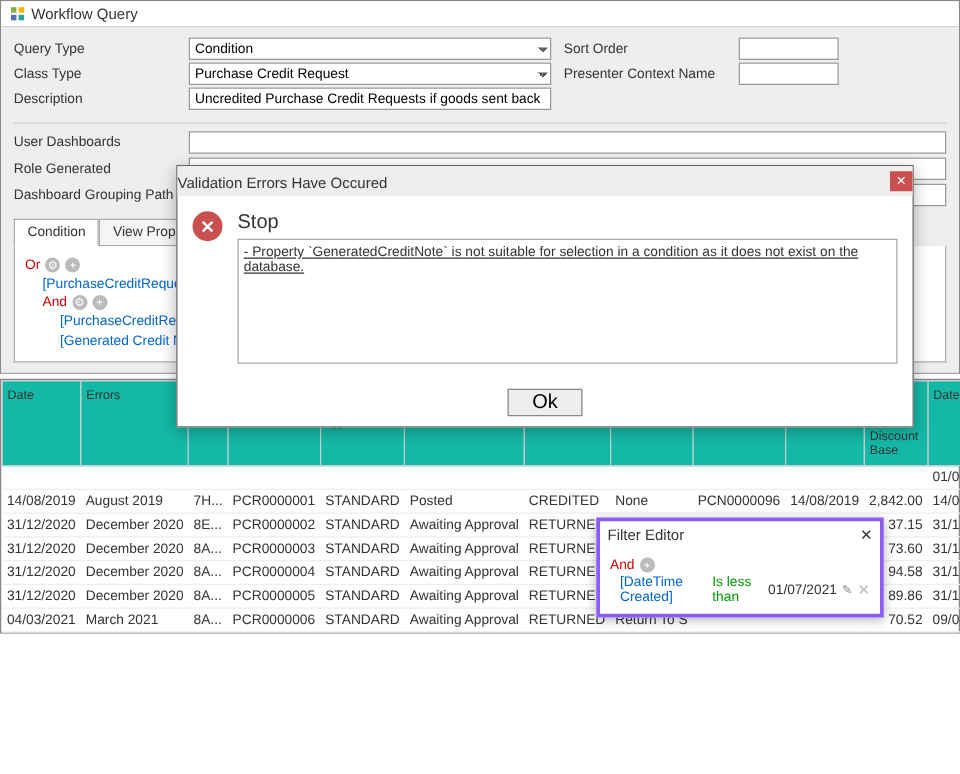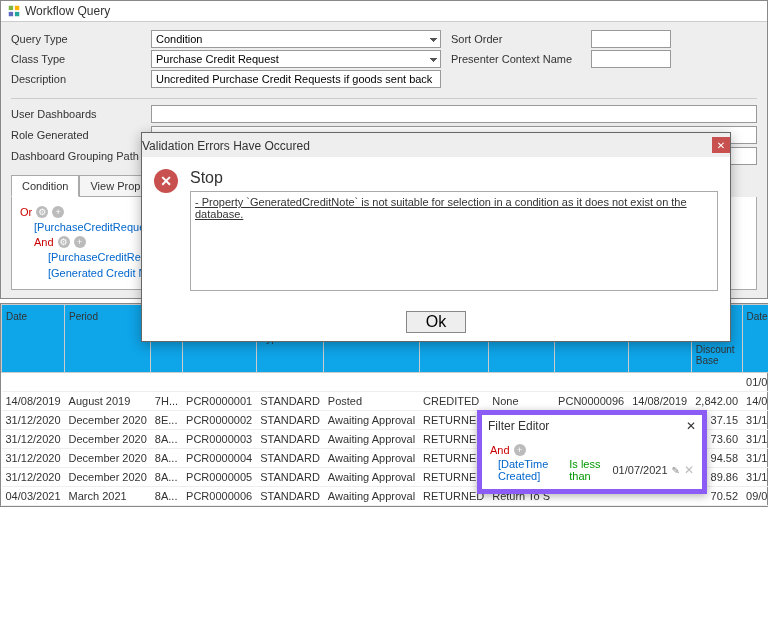--- a/index.html
+++ b/index.html
@@ -41,26 +41,26 @@
   .modal-body { padding: 12px; display: flex; gap: 12px; }
   .modal-icon { width: 24px; height: 24px; background: #c8504f; border-radius: 50%; color: #fff; display: flex; align-items: center; justify-content: center; font-size: 14px; font-weight: bold; flex-shrink: 0; }
   .modal-content-area { flex: 1; }
   .modal-heading { font-size: 16px; margin-bottom: 4px; }
   .modal-textbox { width: 100%; height: 100px; border: 1px solid #aaa; background: #fff; padding: 4px; font-size: 11px; overflow: auto; text-decoration: underline; }
   .modal-footer { text-align: center; padding: 8px; }
   .modal-btn { width: 60px; height: 22px; border: 1px solid #888; background: #eee; cursor: pointer; font-size: 16px; }
   
   .bottom-section { border: 1px solid #888; margin-top: 4px; position: relative; }
   .grid { width: 100%; border-collapse: collapse; font-size: 11px; }
-  .grid th { background: #0ea5e9; border: 1px solid #ccc; padding: 6px 4px; text-align: left; font-weight: normal; font-size: 10px; vertical-align: top; }
+  .grid th { background: #14b8a6; border: 1px solid #ccc; padding: 6px 4px; text-align: left; font-weight: normal; font-size: 10px; vertical-align: top; }
   .grid td { border-bottom: 1px solid #eee; padding: 3px 4px; white-space: nowrap; overflow: hidden; text-overflow: ellipsis; }
   .grid .filter-row td { height: 18px; }
   .num-right { text-align: right; }
   
-  .filter-popup { position: absolute; right: 60px; bottom: 12px; width: 230px; background: #fff; border: 5px solid #8b5cf6; box-shadow: 0 2px 8px rgba(0,0,0,0.3); z-index: 50; }
+  .filter-popup { position: absolute; right: 60px; bottom: 12px; width: 230px; background: #fff; border: 3px solid #8b5cf6; box-shadow: 0 2px 8px rgba(0,0,0,0.3); z-index: 50; }
   .filter-popup-title { padding: 4px 6px; display: flex; justify-content: space-between; font-size: 12px; }
   .filter-popup-close { cursor: pointer; font-size: 12px; }
   .filter-popup-body { padding: 6px 8px; font-size: 11px; }
   .col-date { width: 58px; }
   .col-period { width: 70px; }
   .col-ellipsis { width: 18px; }
   .col-num { width: 60px; }
   .col-crtype { width: 58px; }
   .col-ledger { width: 84px; }
   .col-wf { width: 52px; }
@@ -185,21 +185,21 @@
         <col class="col-wf">
         <col class="col-stock">
       <col class="col-gcn">
         <col class="col-gcnd">
         <col class="col-net">
         <col class="col-dtc">
     </colgroup>
     <thead>
       <tr>
         <th>Date</th>
-        <th>Period</th>
+        <th>Errors</th>
         <th>...</th>
         <th>Number</th>
         <th>Credit Request Type</th>
         <th>Ledger Status</th>
         <th>Workflow Status</th>
         <th>Stock Adjustment Method</th>
         <th>Generated Credit Note</th>
         <th>Generated Credit Note Date</th>
         <th>Net Amount Less Discount Base</th>
         <th>Date Time Created</th>

